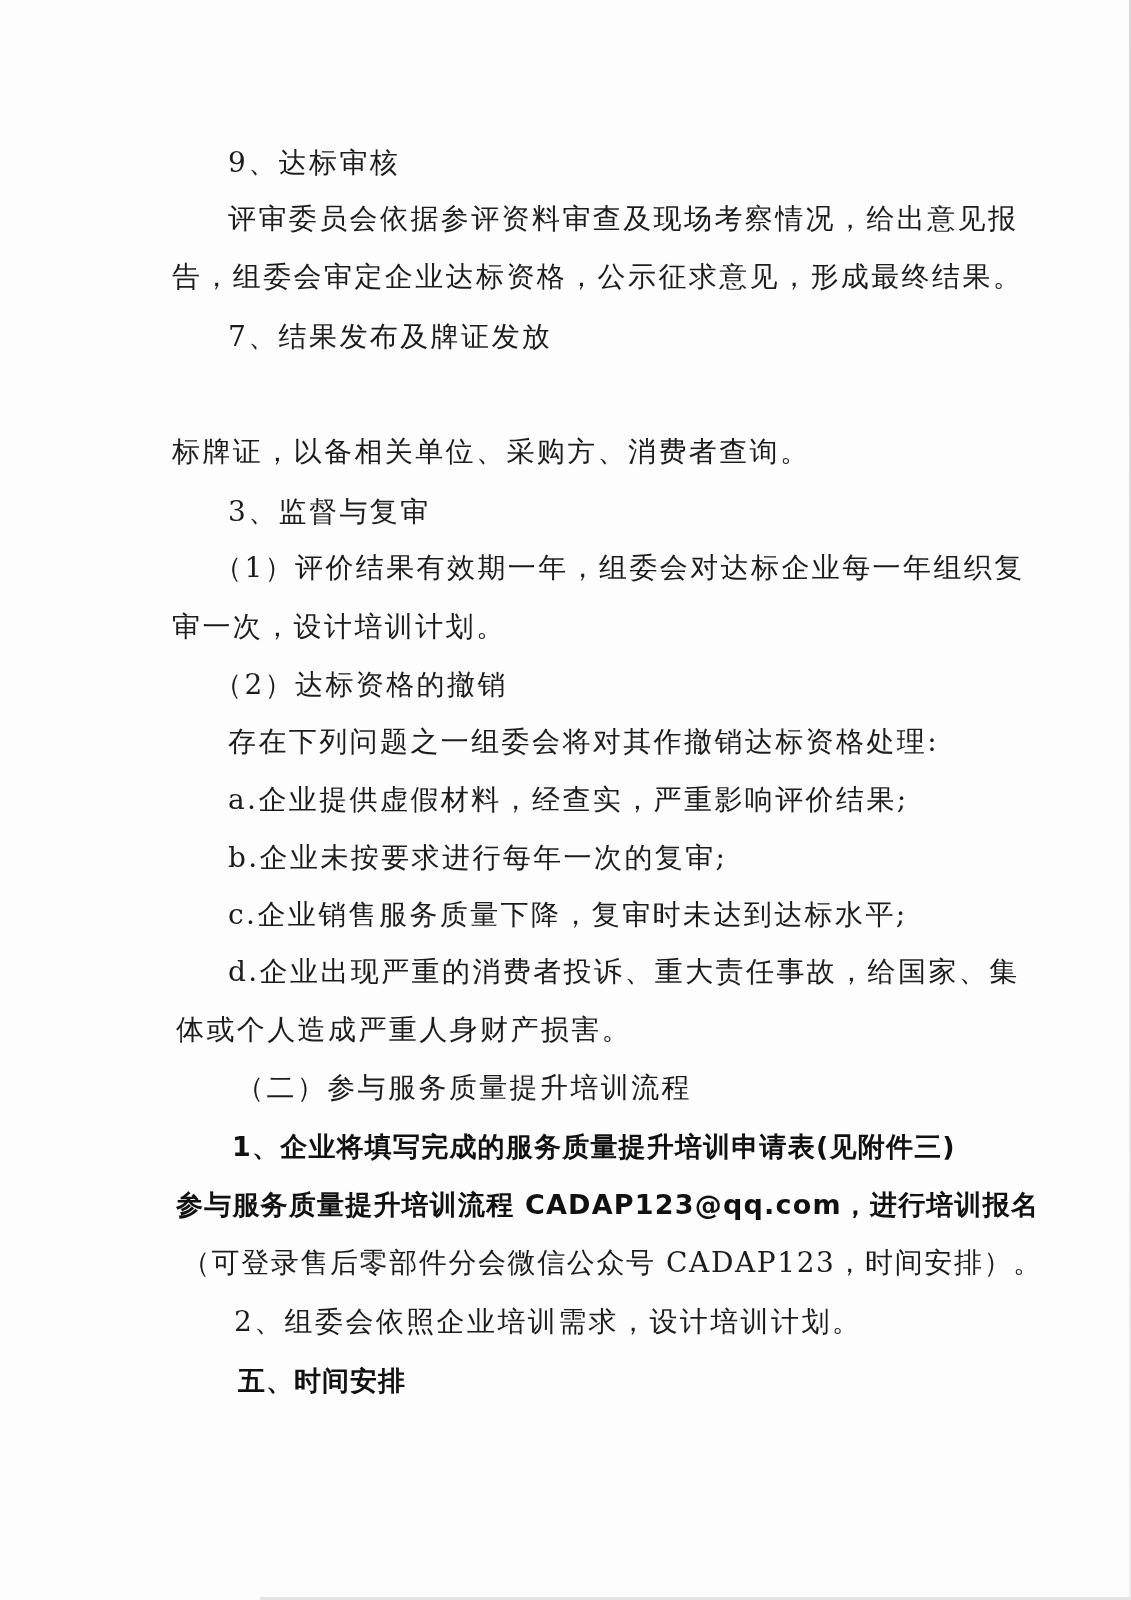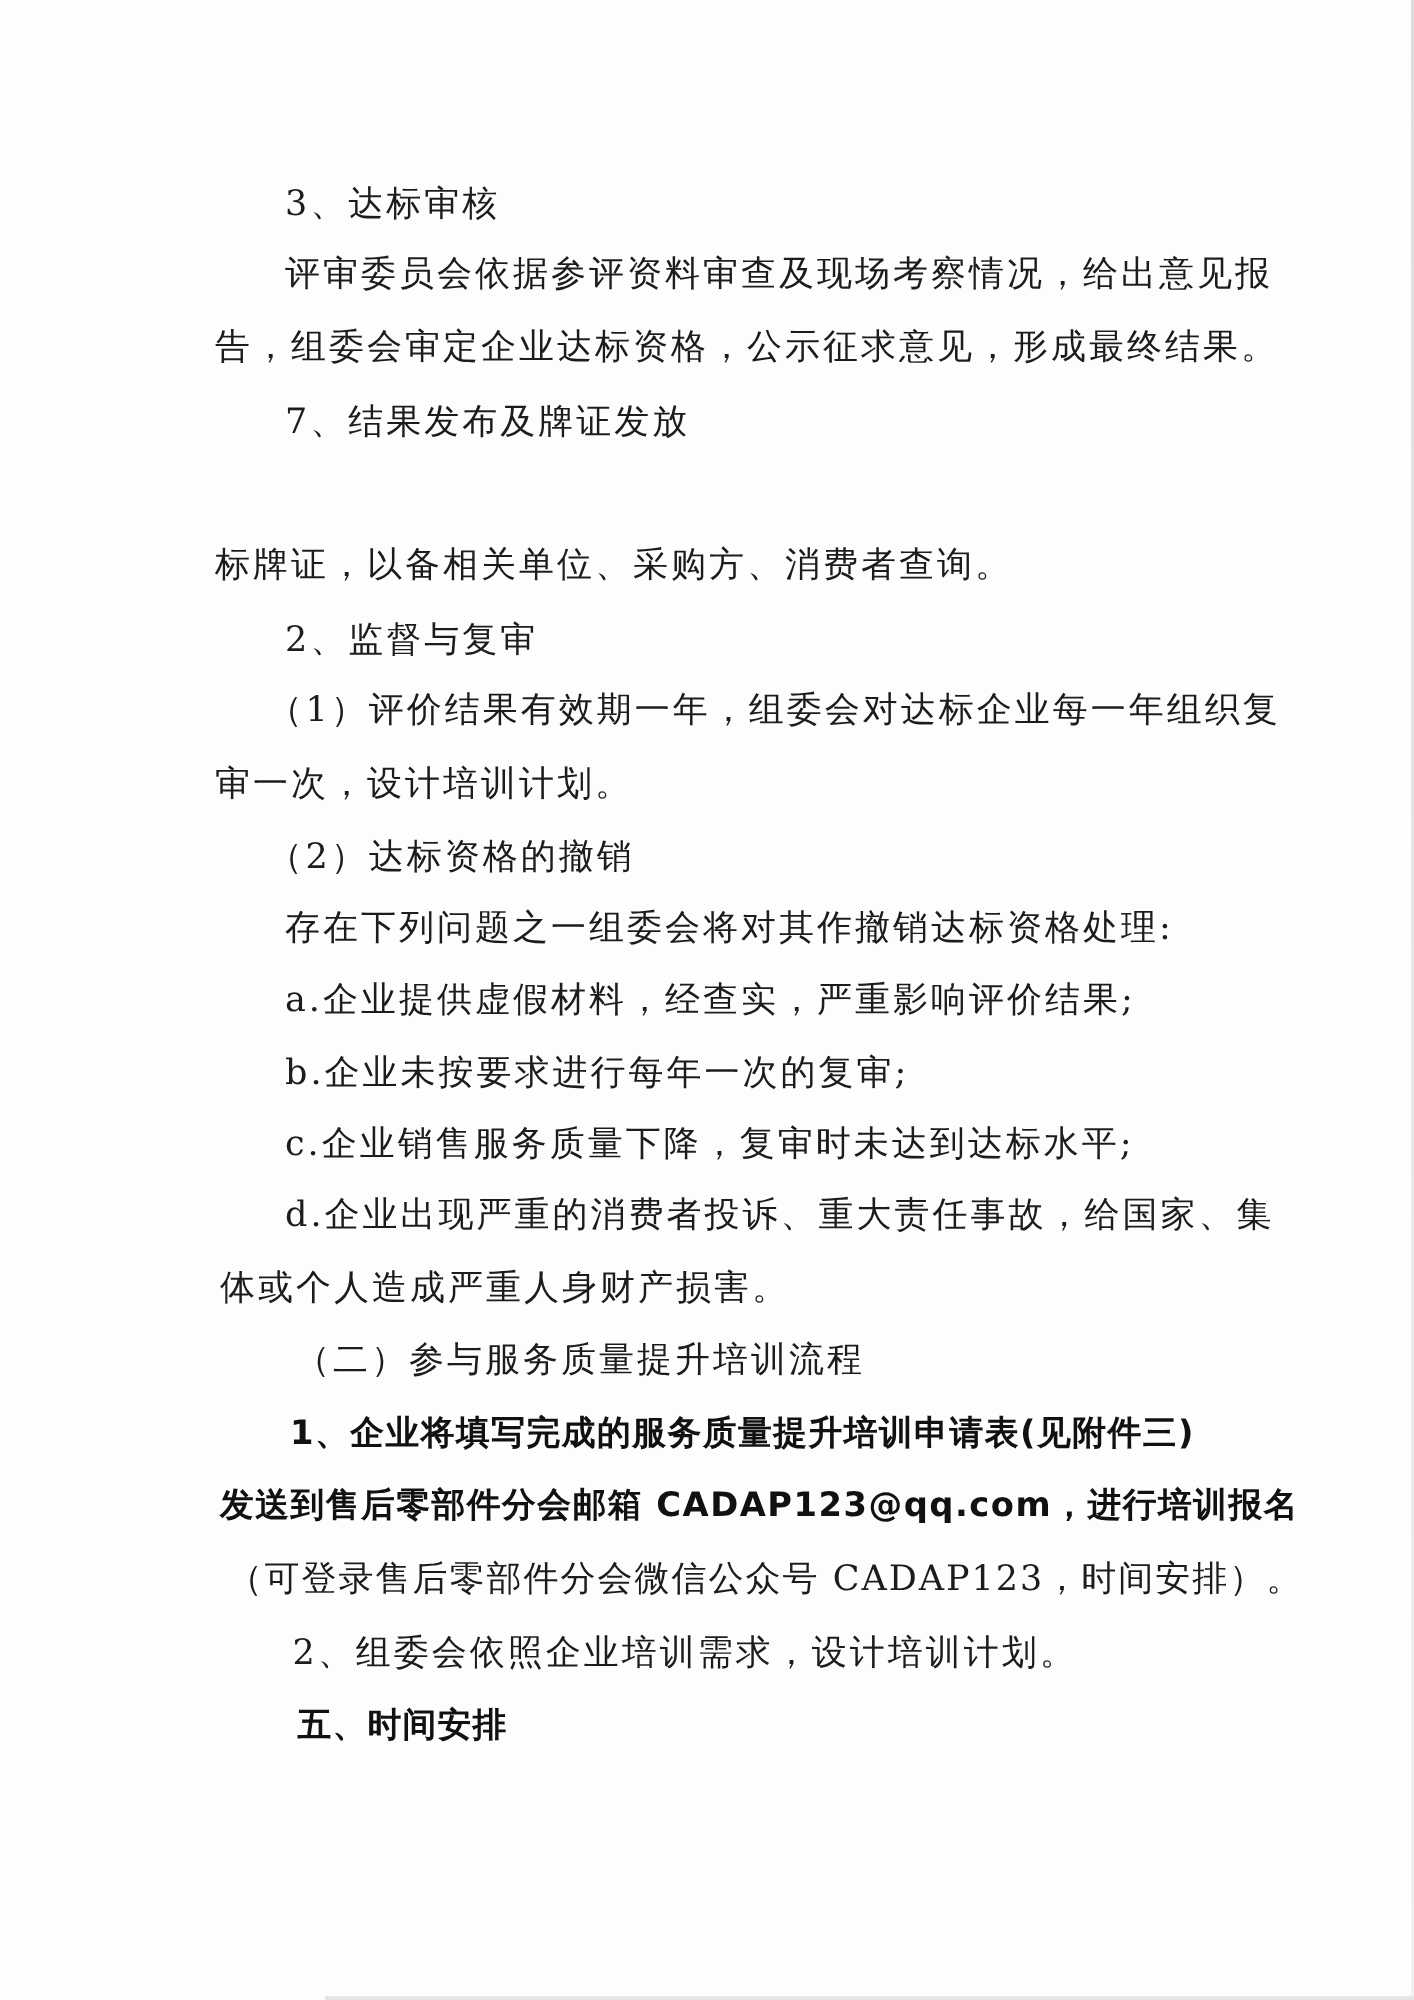--- a/index.html
+++ b/index.html
@@ -66,39 +66,39 @@
     }
   </style>
 </head>
 <body>
 
 <div class="page">
 
   <div class="scan-edge-right"></div>
   <div class="scan-edge-bottom"></div>
 
-  <div class="line" style="left:228px; top:146px;">3、达标审核</div>
+  <div class="line" style="left:228px; top:146px;">9、达标审核</div>
   <div class="line justify" style="left:228px; top:202px; width:708px;">评审委员会依据参评资料审查及现场考察情况，给出意见报</div>
   <div class="line justify-full" style="left:172px; top:260px;">告，组委会审定企业达标资格，公示征求意见，形成最终结果。</div>
 
   <div class="line" style="left:228px; top:320px;">7、结果发布及牌证发放</div>
   <div class="line" style="left:172px; top:435px;">标牌证，以备相关单位、采购方、消费者查询。</div>
 
-  <div class="line" style="left:228px; top:495px;">2、监督与复审</div>
+  <div class="line" style="left:228px; top:495px;">3、监督与复审</div>
   <div class="line justify" style="left:214px; top:551px; width:722px;">（1）评价结果有效期一年，组委会对达标企业每一年组织复</div>
   <div class="line" style="left:172px; top:610px;">审一次，设计培训计划。</div>
   <div class="line" style="left:214px; top:668px;text-align:center;">（2）达标资格的撤销</div>
   <div class="line" style="left:228px; top:725px;">存在下列问题之一组委会将对其作撤销达标资格处理:</div>
   <div class="line" style="left:228px; top:783px;">a.企业提供虚假材料，经查实，严重影响评价结果;</div>
   <div class="line" style="left:228px; top:841px;">b.企业未按要求进行每年一次的复审;</div>
   <div class="line justify" style="left:228px; top:955px; width:710px;">d.企业出现严重的消费者投诉、重大责任事故，给国家、集</div>
   <div class="line" style="left:228px; top:898px;">c.企业销售服务质量下降，复审时未达到达标水平;</div>
   <div class="line" style="left:236px; top:1071px;">（二）参与服务质量提升培训流程</div>
 
   <div class="line" style="left:176px; top:1013px;">体或个人造成严重人身财产损害。</div>
   <div class="line bold" style="left:232px; top:1130px; font-size:27px;">1、企业将填写完成的服务质量提升培训申请表(见附件三)</div>
-  <div class="line bold" style="left:176px; top:1188px; font-size:27px;">发送到售后零部件分会邮箱 CADAP123@qq.com，进行培训报名</div>
+  <div class="line bold" style="left:176px; top:1188px; font-size:27px;">参与服务质量提升培训流程 CADAP123@qq.com，进行培训报名</div>
   <div class="line" style="left:182px; top:1246px; letter-spacing:1.6px;">（可登录售后零部件分会微信公众号 CADAP123，时间安排）。</div>
   <div class="line" style="left:234px; top:1305px;">2、组委会依照企业培训需求，设计培训计划。</div>
 
   <div class="line heading" style="left:238px; top:1364px; font-size:27px;">五、时间安排</div>
 
 </div>
 
 </body></html>

